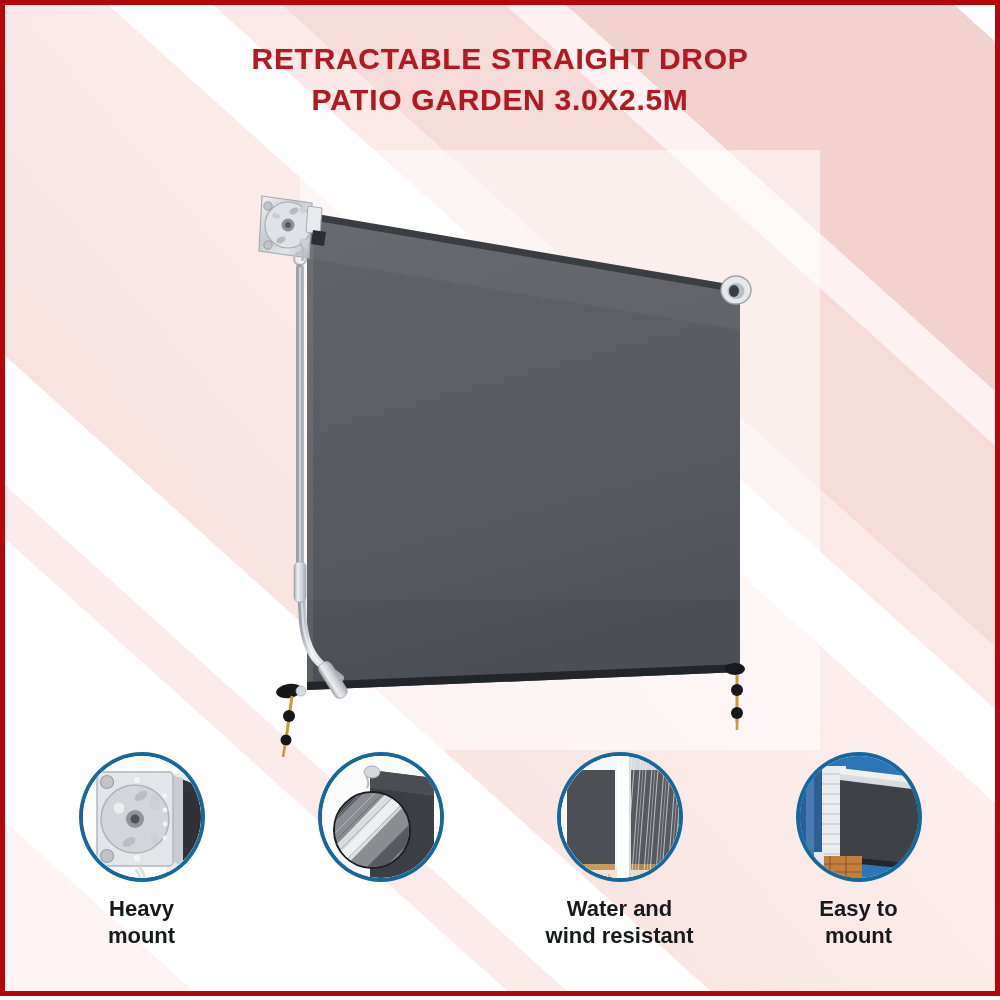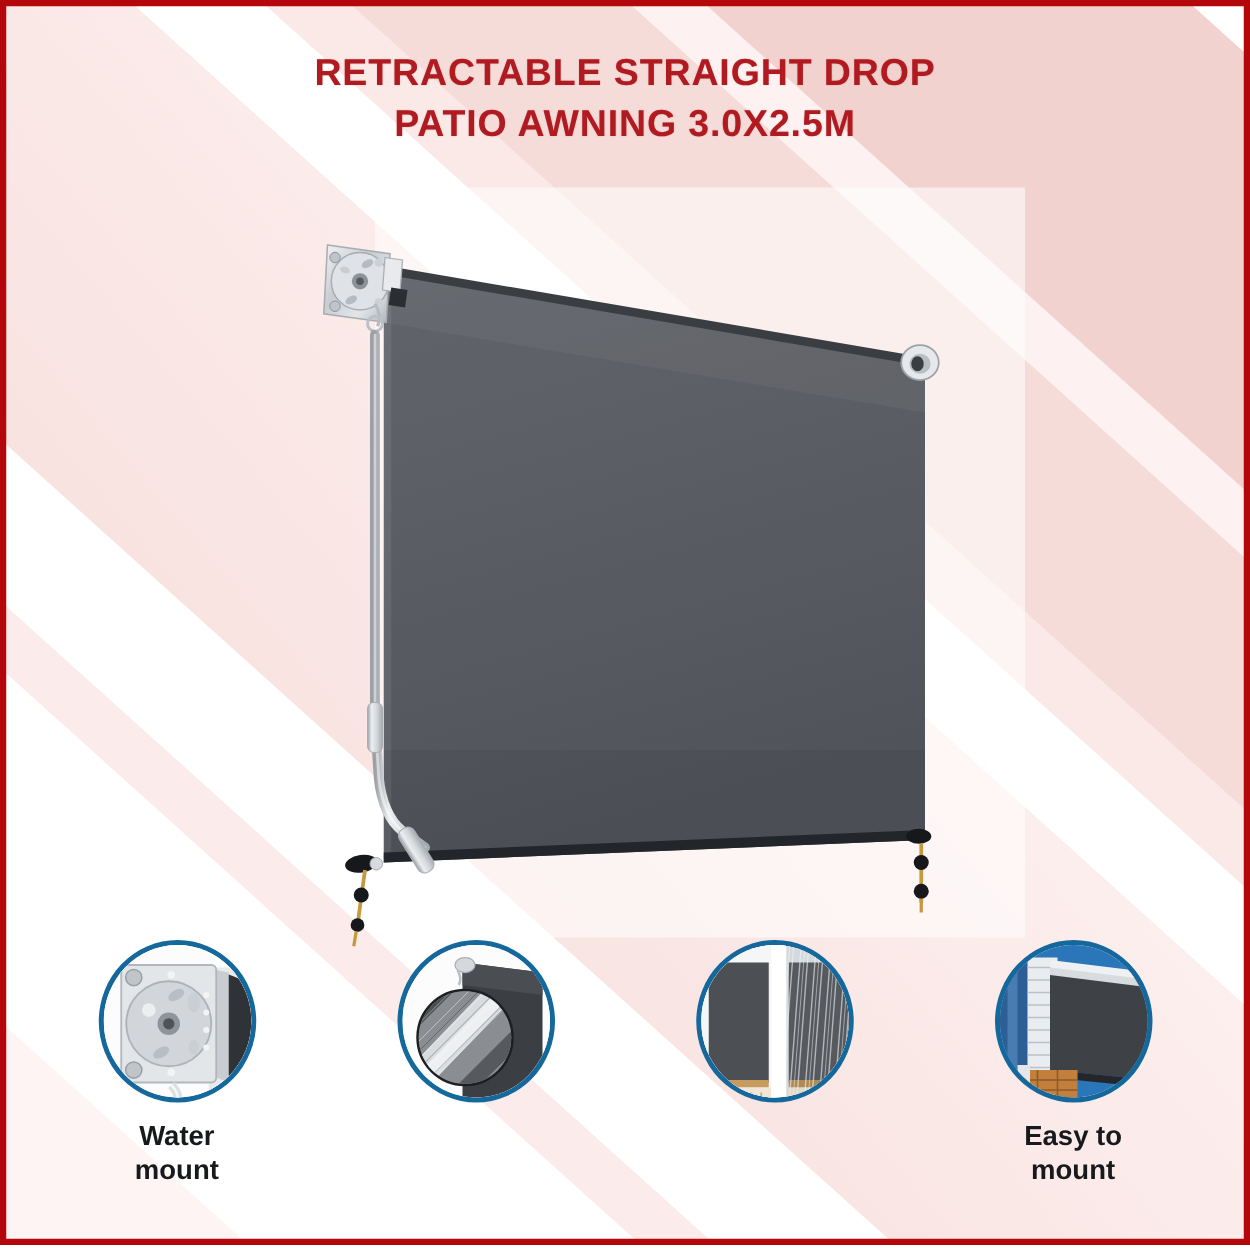--- a/index.html
+++ b/index.html
@@ -129,21 +129,21 @@
         <rect x="356" y="-690" width="22" height="300" fill="#ffffff"></rect>
         <rect x="392" y="-690" width="50" height="360" fill="#f8e4e2"></rect>
       </g>
 
       <rect x="300" y="150" width="520" height="600" fill="#ffffff" opacity="0.55"></rect>
     </svg>
   </div>
 
   <div class="title">
     <span>RETRACTABLE STRAIGHT DROP</span>
-    <span>PATIO AWNING 3.0X2.5M</span>
+    <span>PATIO GARDEN 3.0X2.5M</span>
   </div>
 
   <div class="product">
     <svg width="1000" height="770" viewBox="0 0 1000 770">
       <defs>
         <linearGradient id="fab" x1="0" y1="0" x2="0.25" y2="1">
           <stop offset="0%" stop-color="#616469"></stop>
           <stop offset="45%" stop-color="#5a5d63"></stop>
           <stop offset="100%" stop-color="#50535a"></stop>
         </linearGradient>
@@ -265,21 +265,21 @@
           <circle cx="82" cy="40" r="2.4" fill="#f3f4f6"></circle>
           <circle cx="82" cy="54" r="2.4" fill="#f3f4f6"></circle>
           <circle cx="82" cy="68" r="2.4" fill="#f3f4f6"></circle>
           <circle cx="82" cy="82" r="2.4" fill="#f3f4f6"></circle>
 
           <path d="M 54,112 q 8,8 4,18" stroke="#dcdfe2" stroke-width="7" fill="none"></path>
           <path d="M 54,112 q 8,8 4,18" stroke="#ffffff" stroke-width="2" fill="none" opacity="0.7"></path>
         </svg>
       </div>
       <div class="flabel">
-        <span>Water</span>
+        <span>Heavy</span>
         <span>mount</span>
       </div>
     </div>
 
     <div class="feature">
       <div class="fcircle">
         <svg width="126" height="130" viewBox="0 0 126 130">
           <rect x="0" y="0" width="126" height="130" fill="#fcfcfc"></rect>
 
           <path d="M 48,14 L 112,22 L 112,118 L 48,126 Z" fill="#3b3e43"></path>
@@ -356,20 +356,24 @@
             <path d="M 71,0 L 61,130"></path>
               <path d="M 83,0 L 73,130"></path>
             <path d="M 95,0 L 85,130"></path>
               <path d="M 107,0 L 97,130"></path>
             <path d="M 119,0 L 109,130"></path>
           </g>
 
           <rect x="56" y="0" width="12" height="130" fill="#ffffff"></rect>
         </svg>
       </div>
+      <div class="flabel">
+        <span>Water and</span>
+        <span>wind resistant</span>
+      </div>
     </div>
 
     <div class="feature">
       <div class="fcircle">
         <svg width="126" height="130" viewBox="0 0 126 130">
           <rect x="0" y="0" width="126" height="130" fill="#2b76b8"></rect>
 
           <rect x="96" y="0" width="30" height="130" fill="#2f7cc0"></rect>
 
           <rect x="0" y="0" width="26" height="130" fill="#2d5f97"></rect>

